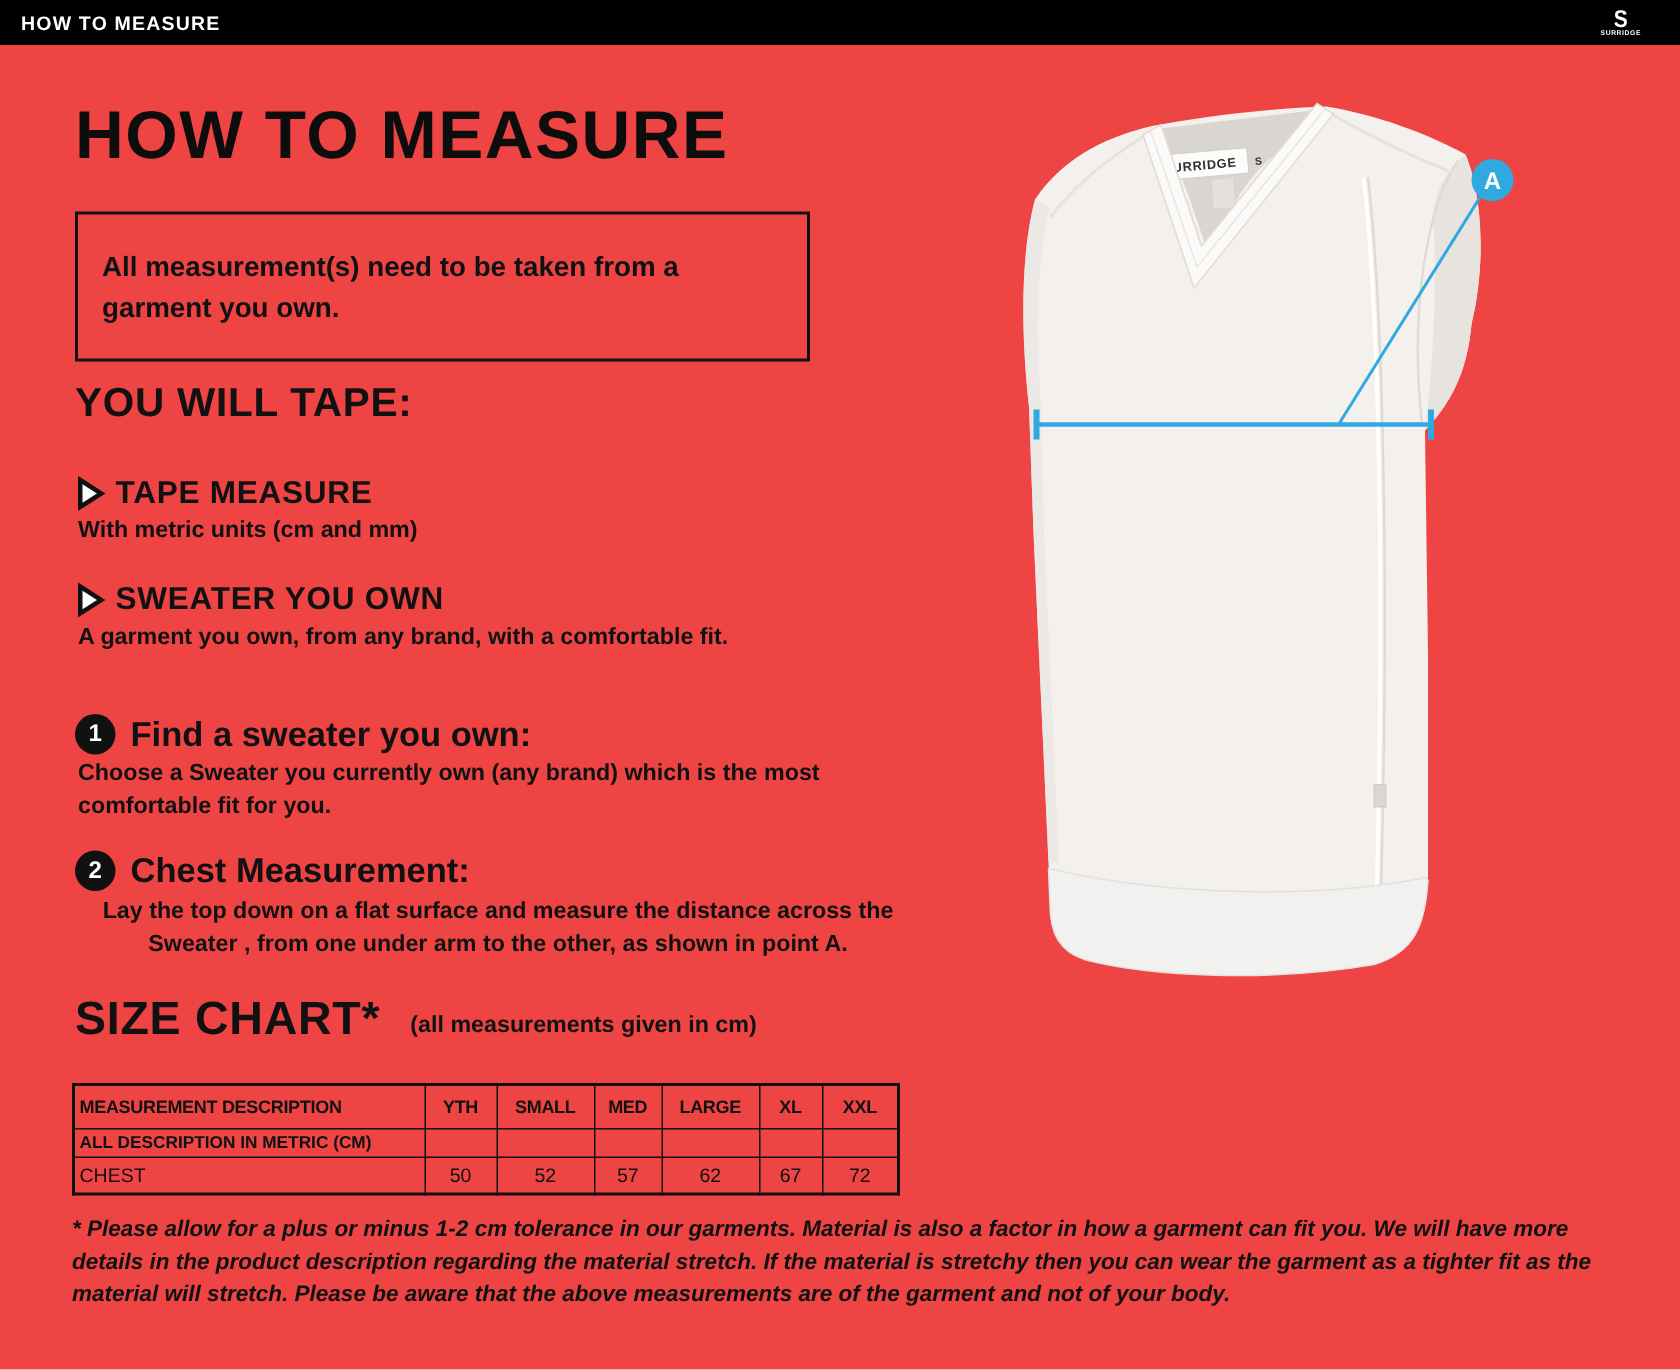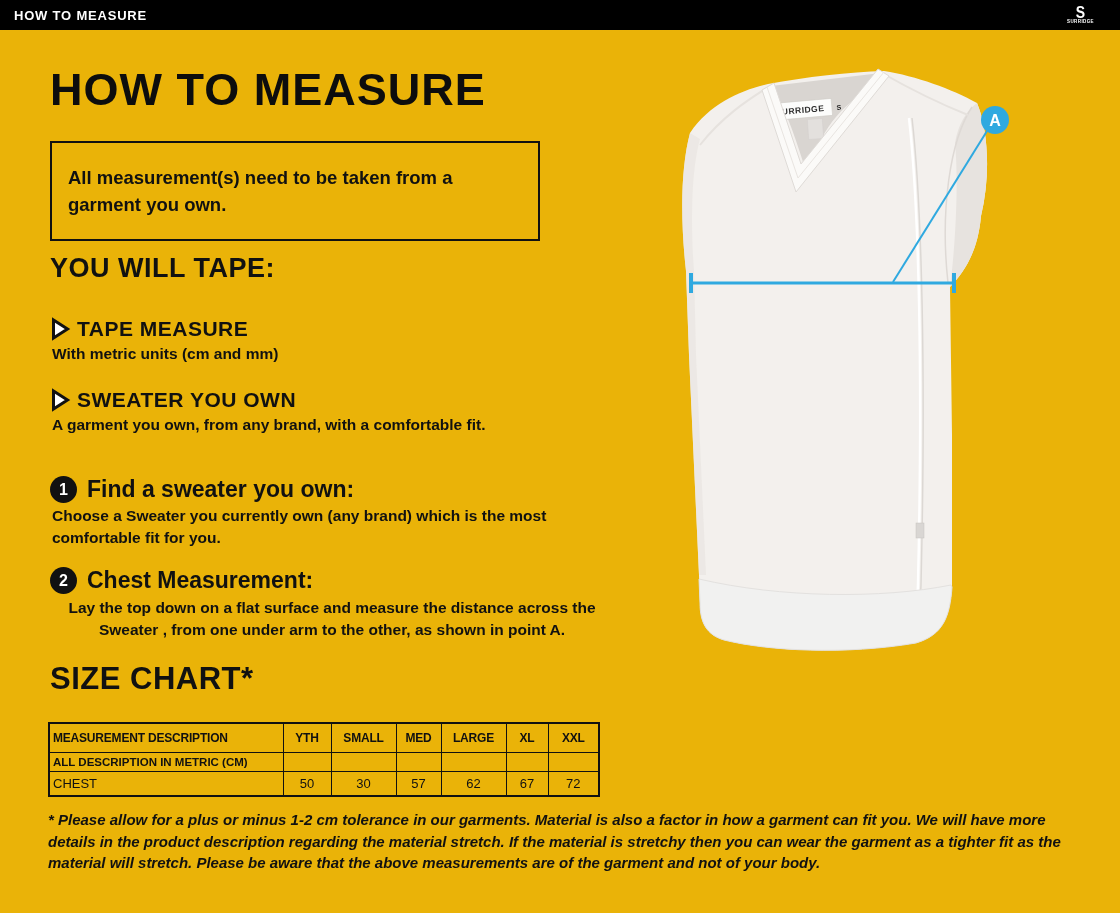--- a/index.html
+++ b/index.html
@@ -1,16 +1,16 @@
 <!DOCTYPE html>
 <html><head>
 <meta charset="utf-8">
 <style>
   html,body{margin:0;padding:0;background:#fff;}
-  .page{position:relative;width:1120px;height:913px;background:#eab308;overflow:hidden;
+  .page{position:relative;width:1120px;height:913px;background:#ef4444;overflow:hidden;
         font-family:"Liberation Sans",sans-serif;color:#111;}
 
   
   .topbar{position:absolute;left:0;top:0;width:1120px;height:30px;background:#000;
           display:flex;align-items:center;justify-content:space-between;
           padding:0 12px 0 14px;box-sizing:border-box;}
   .topbar-title{color:#fff;font-size:13px;font-weight:700;letter-spacing:.8px;}
   .logo{display:flex;flex-direction:column;align-items:center;line-height:1;color:#fff;margin-right:14px;}
   .logo-s{font-size:14px;font-weight:700;transform:scaleY(1.15);}
   .logo-text{font-size:4.5px;letter-spacing:.4px;font-weight:700;margin-top:1px;}
@@ -97,20 +97,21 @@
   <div class="step-body" style="top:505px;">Choose a Sweater you currently own (any brand) which is the most comfortable fit for you.</div>
 
   <div class="step-head" style="top:567px;">
     <span class="step-num">2</span>
     <span class="step-title">Chest Measurement:</span>
   </div>
   <div class="step-body" style="top:597px;text-align:center;">Lay the top down on a flat surface and measure the distance across the Sweater , from one under arm to the other, as shown in point A.</div>
 
   <div class="sc-head">
     <span class="sc-title">SIZE CHART*</span>
+    <span class="sc-sub">(all measurements given in cm)</span>
   </div>
 
   <table class="size-table">
     <colgroup>
       <col style="width:234px">
         <col style="width:48px">
         <col style="width:65px">
       <col style="width:45px">
         <col style="width:65px">
         <col style="width:42px">
@@ -131,21 +132,21 @@
       <td class="val"></td>
       <td class="val"></td>
       <td class="val"></td>
       <td class="val"></td>
       <td class="val"></td>
       <td class="val"></td>
     </tr>
     <tr class="vals">
       <td class="lbl">CHEST</td>
       <td class="val">50</td>
-      <td class="val">30</td>
+      <td class="val">52</td>
       <td class="val">57</td>
       <td class="val">62</td>
       <td class="val">67</td>
       <td class="val">72</td>
     </tr>
   </tbody>
     </table>
 
   <div class="disclaimer">* Please allow for a plus or minus 1-2 cm tolerance in our garments. Material is also a factor in how a garment can fit you. We will have more details in the product description regarding the material stretch.  If the material is stretchy then you can wear the garment as a tighter fit as the material will stretch.  Please be aware that the above measurements are of the garment and not of your body.</div>
 

